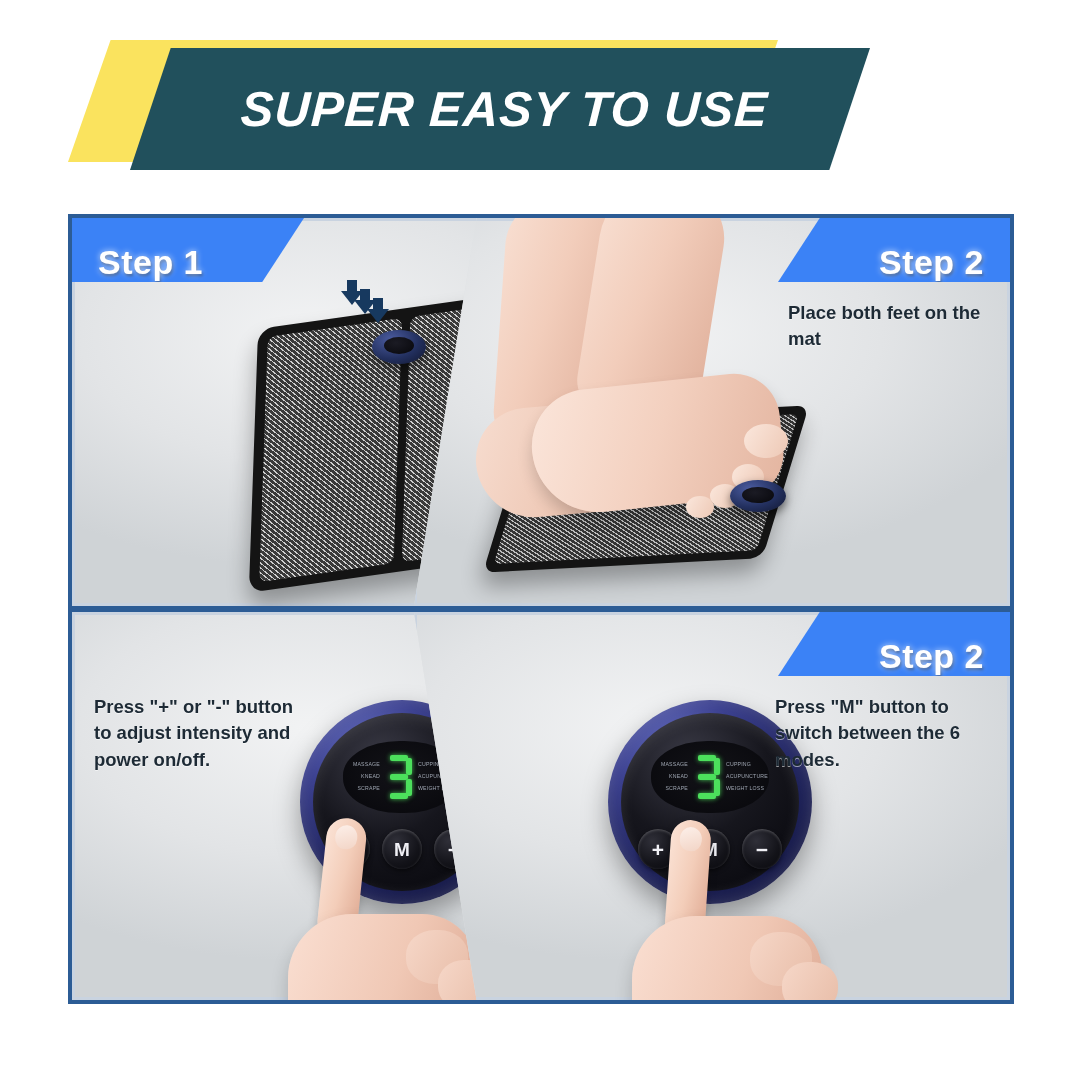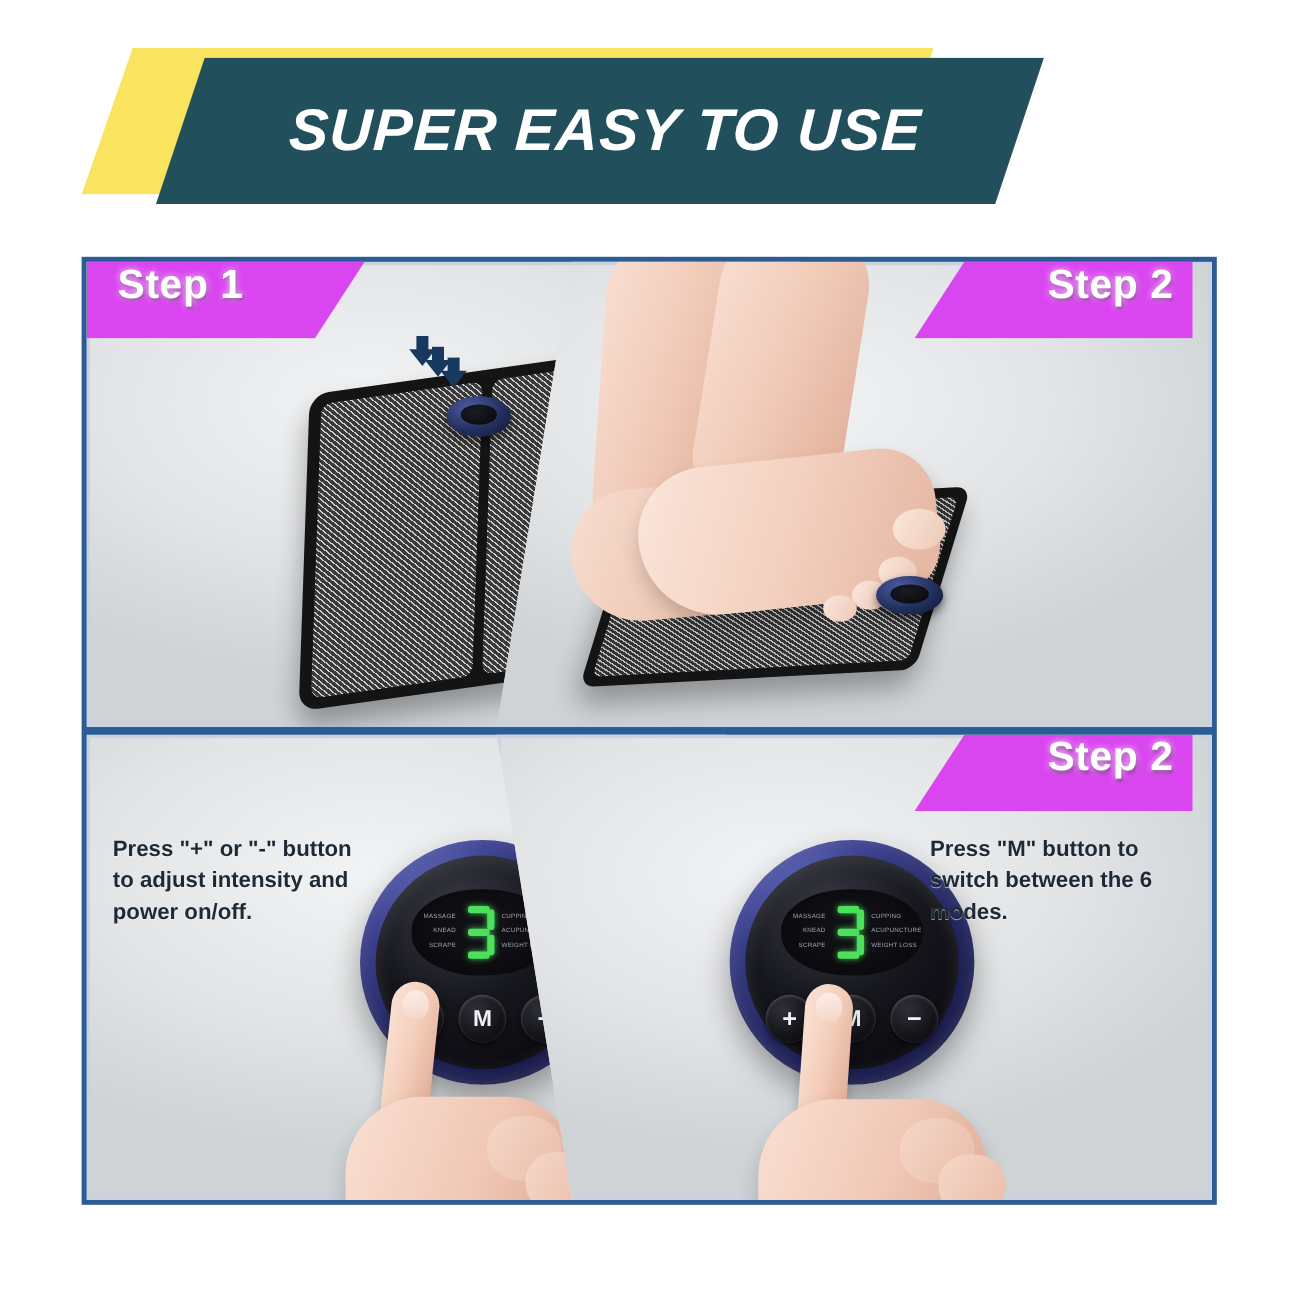--- a/index.html
+++ b/index.html
@@ -104,35 +104,35 @@
     inset: 0;
     border: 3px solid #c9d3e0;
     pointer-events: none;
   }
 
   
   .step-tab {
     position: absolute;
     top: 0;
     height: 64px;
-    background: #d946ef;
-    display: flex;
-    align-items: flex-start;
+    background: #3b82f6;
+    display: flex;
+    align-items: flex-end;
     z-index: 6;
   }
   .step-tab.left {
     left: 0;
     width: 232px;
     padding-left: 26px;
     clip-path: polygon(0% 0%, 100% 0%, 82% 100%, 0% 100%);
   }
   .step-tab.right {
-    right: 16px;
+    right: 0;
     width: 232px;
-    padding-right: 16px;
+    padding-right: 26px;
     justify-content: flex-end;
     clip-path: polygon(18% 0%, 100% 0%, 100% 100%, 0% 100%);
   }
   .step-tab-label {
     color: #ffffff;
     font-size: 34px;
     font-weight: bold;
     letter-spacing: 0.5px;
     text-shadow: 0 0 6px rgba(255,255,255,0.75), 1px 2px 3px rgba(0,0,0,0.45);
     white-space: nowrap;
@@ -470,20 +470,21 @@
         <div class="leg foot-front"></div>
         <div class="toe" style="left:330px; top:206px; width:44px; height:34px;"></div>
         <div class="toe" style="left:318px; top:246px; width:32px; height:26px;"></div>
         <div class="toe" style="left:296px; top:266px; width:30px; height:24px;"></div>
         <div class="toe" style="left:272px; top:278px; width:28px; height:22px;"></div>
       </div>
 
       <div class="step-tab right">
         <div class="step-tab-label">Step 2</div>
       </div>
+      <div class="caption cap-p2">Place both feet on the mat</div>
       <div class="panel-inner-border"></div>
     </div>
 
     <div class="panel p3">
       <div class="panel-bg"></div>
 
       <div class="ctrl" style="left:228px; top:88px;">
         <div class="ctrl-ring"></div>
         <div class="ctrl-face">
           <div class="ctrl-screen">

